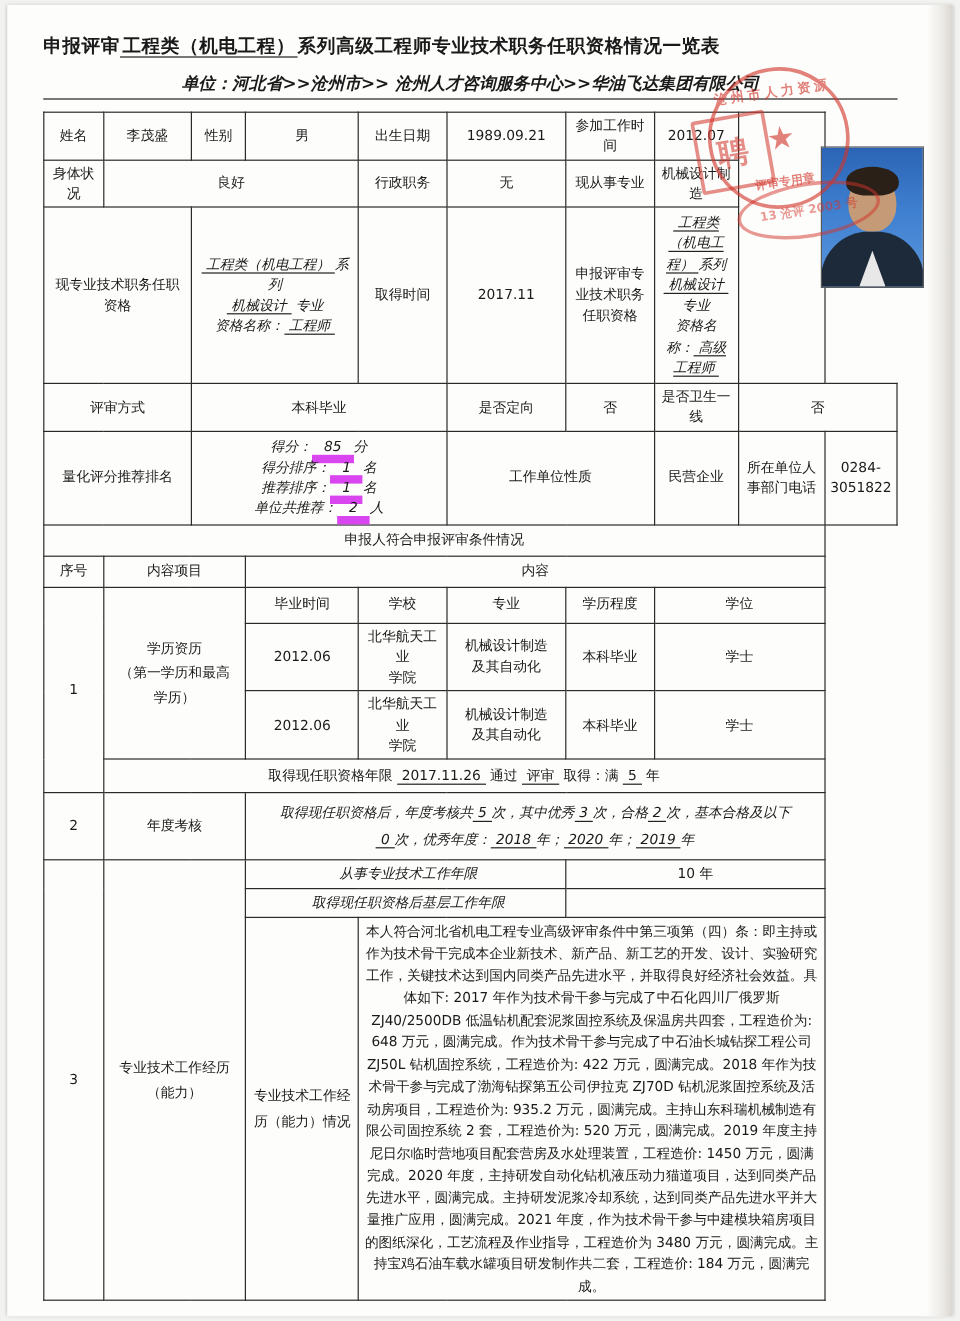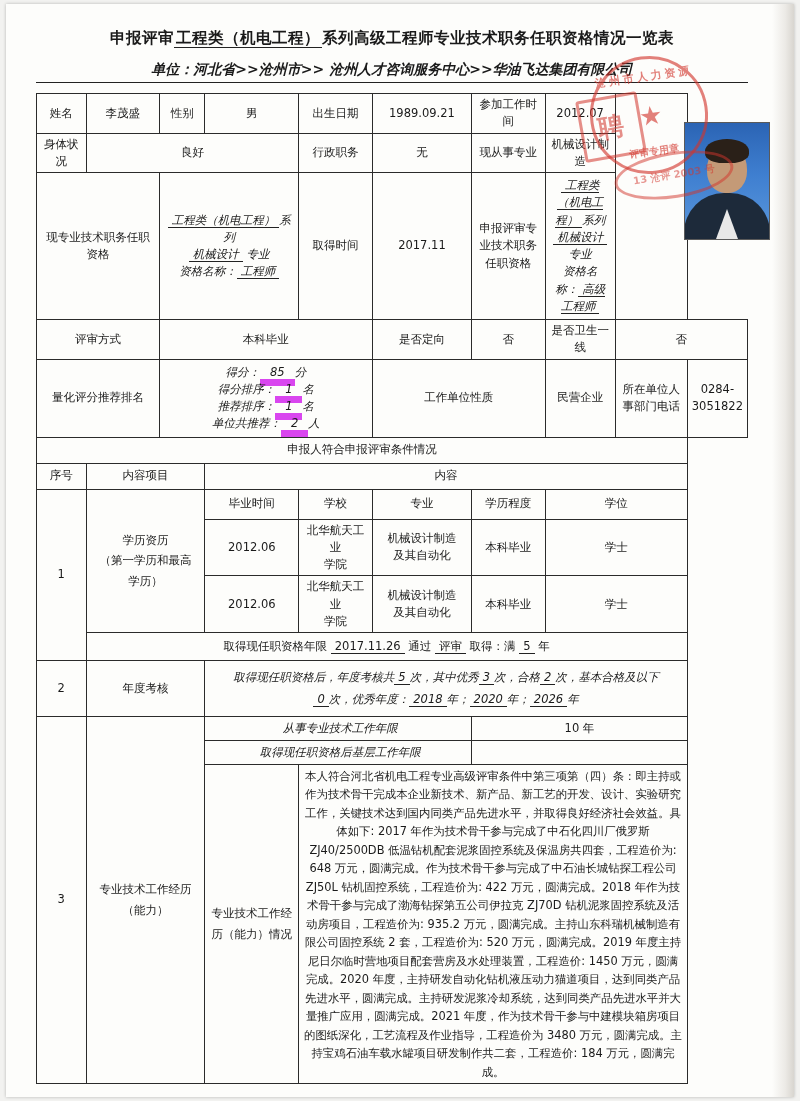--- a/index.html
+++ b/index.html
@@ -17,21 +17,21 @@
     background:#fdfdfb;
     box-shadow: 0 0 3px rgba(0,0,0,.25);
   }
   .edge-right {
     position:absolute; right:0; top:0; width:22px; height:100%;
     background: linear-gradient(to right, #fdfdfb 0%, #eceae6 60%, #d8d5cf 100%);
   }
   .inner { position:absolute; left:30px; top:24px; width:712px; }
 
   .title {
-    text-align:center; font-size:15.5px; font-weight:bold; letter-spacing:.5px;
+    font-size:15.5px; font-weight:bold; letter-spacing:.5px;
     white-space:nowrap;
   }
   .title .ul { border-bottom:1px solid #222; padding:0 2px; }
   .unit {
     text-align:center; font-size:14px; font-weight:bold; margin-top:12px;
     border-bottom:1px solid #222; display:block; padding-bottom:3px;font-style:italic;
   }
   .unit .lead { font-weight:bold; }
 
   table.main {
@@ -225,21 +225,21 @@
           <span class="u-s">5</span>
           <span>年</span>
         </td>
       </tr>
 
       <tr>
         <td style="height:56px">2</td>
         <td colspan="2">年度考核</td>
         <td colspan="6" class="left" style="padding:4px 8px; line-height:1.9">
           <span>取得现任职资格后，年度考核共</span><span class="u-s">5</span><span>次，其中优秀</span><span class="u-s">3</span><span>次，合格</span><span class="u-s">2</span><span>次，基本合格及以下</span><br>
-          <span class="u-s">0</span><span>次，优秀年度：</span><span class="u-s">2018</span><span>年；</span><span class="u-s">2020</span><span>年；</span><span class="u-s">2026</span><span>年</span>
+          <span class="u-s">0</span><span>次，优秀年度：</span><span class="u-s">2018</span><span>年；</span><span class="u-s">2020</span><span>年；</span><span class="u-s">2019</span><span>年</span>
         </td>
       </tr>
 
       <tr>
         <td rowspan="3">3</td>
         <td rowspan="3" colspan="2" style="line-height:1.8">专业技术工作经历<br>（能力）</td>
         <td colspan="3" class="left" style="height:24px;padding-left:8px">从事专业技术工作年限</td>
         <td colspan="3">10 年</td>
       </tr>
       <tr>

